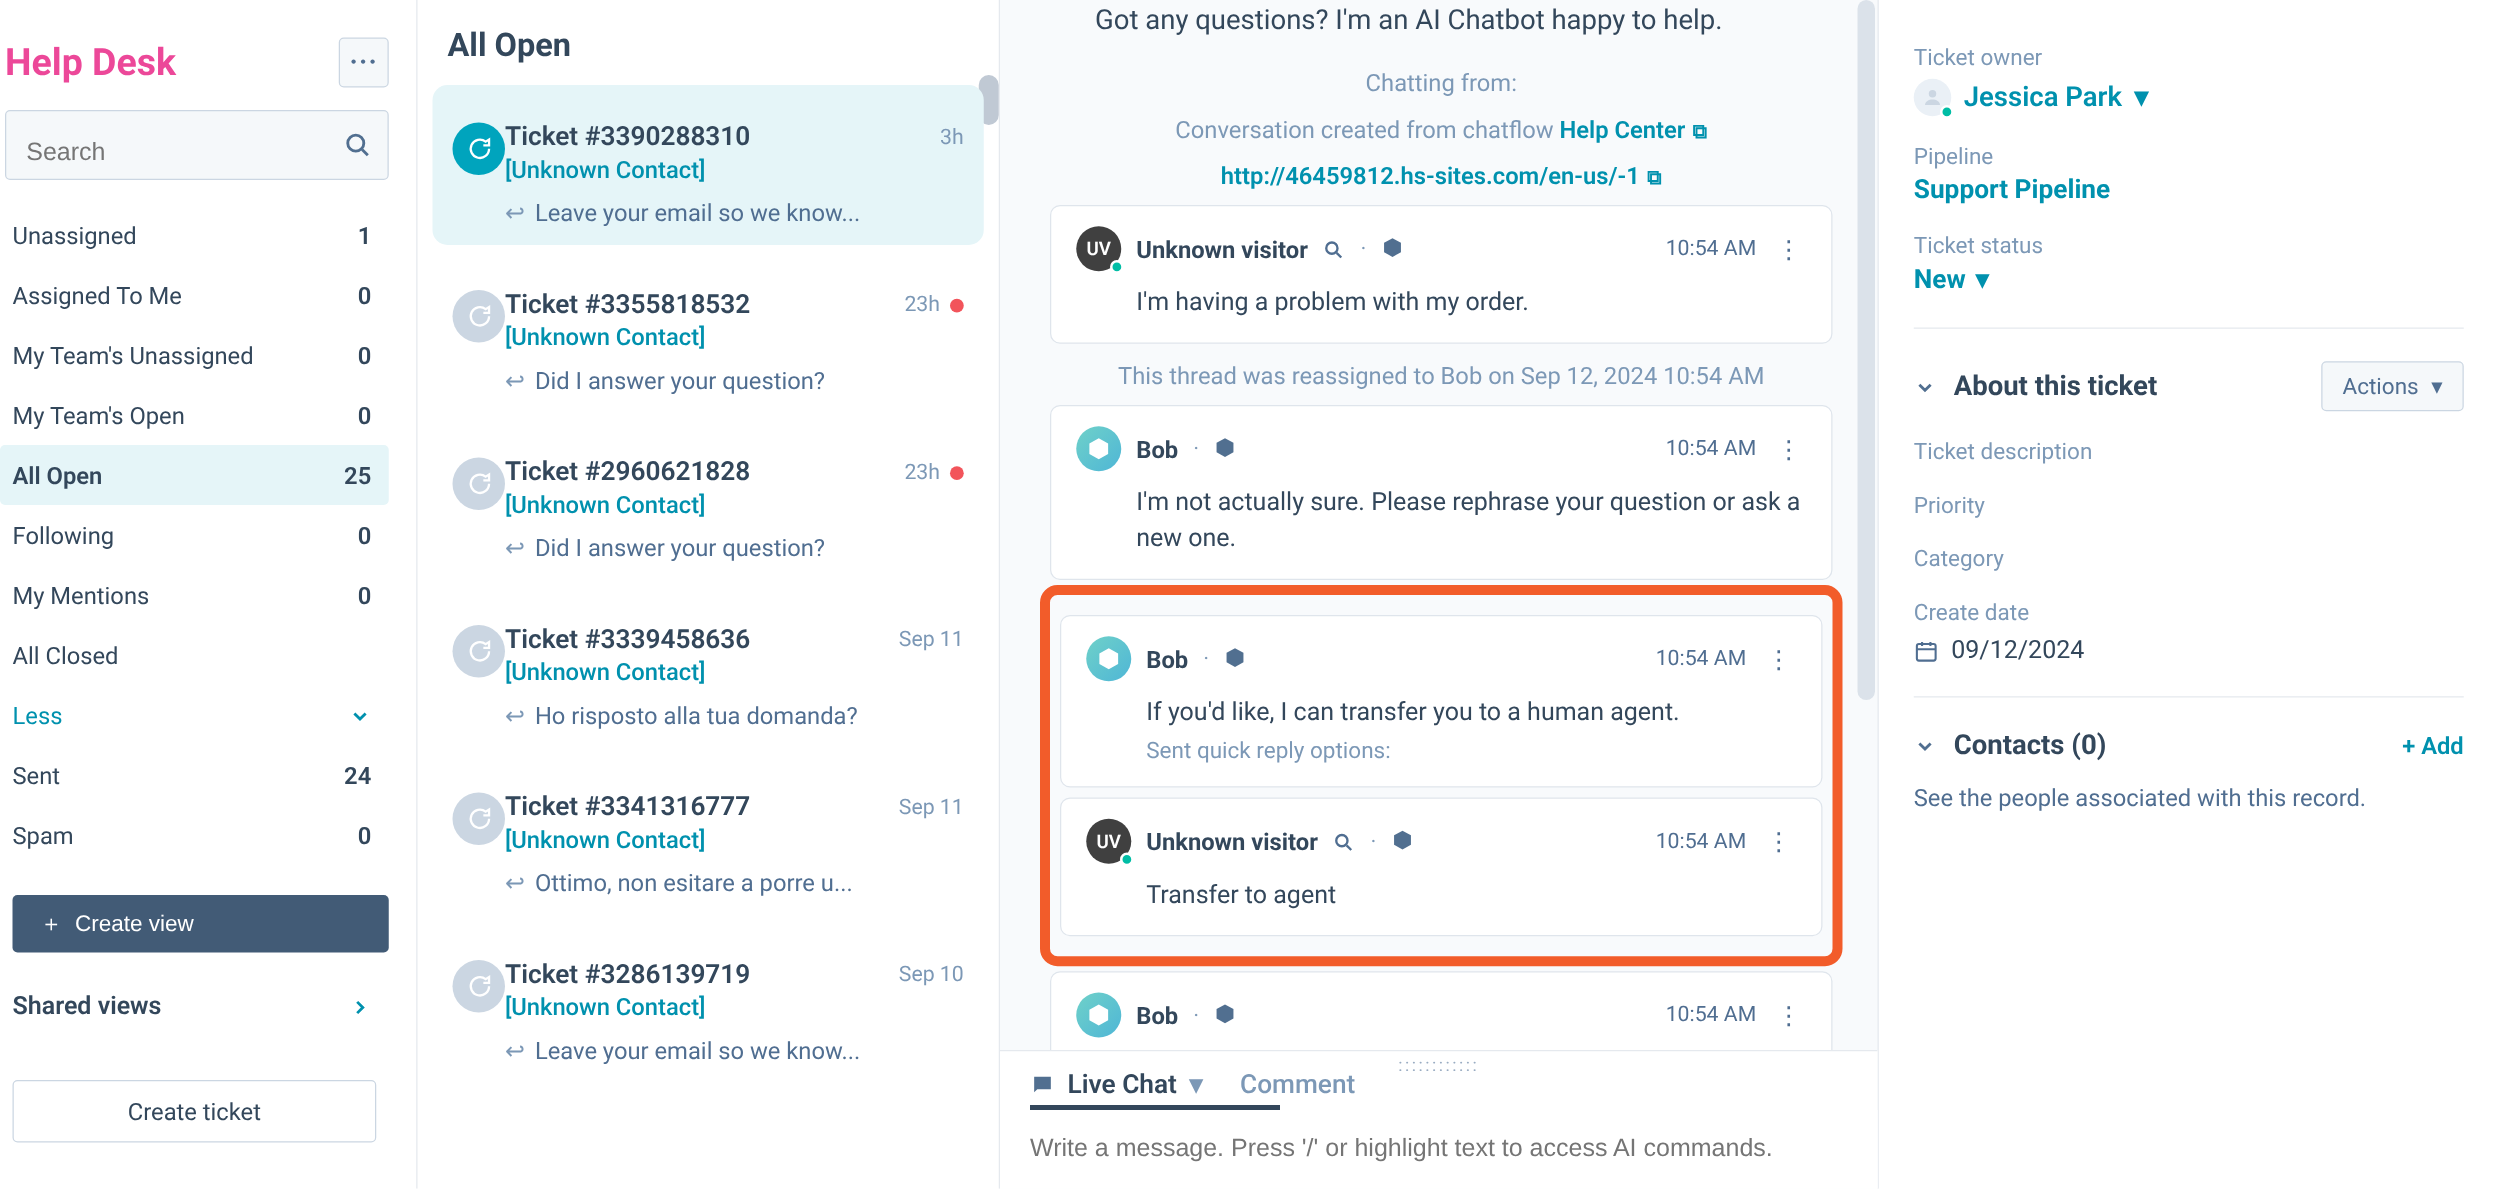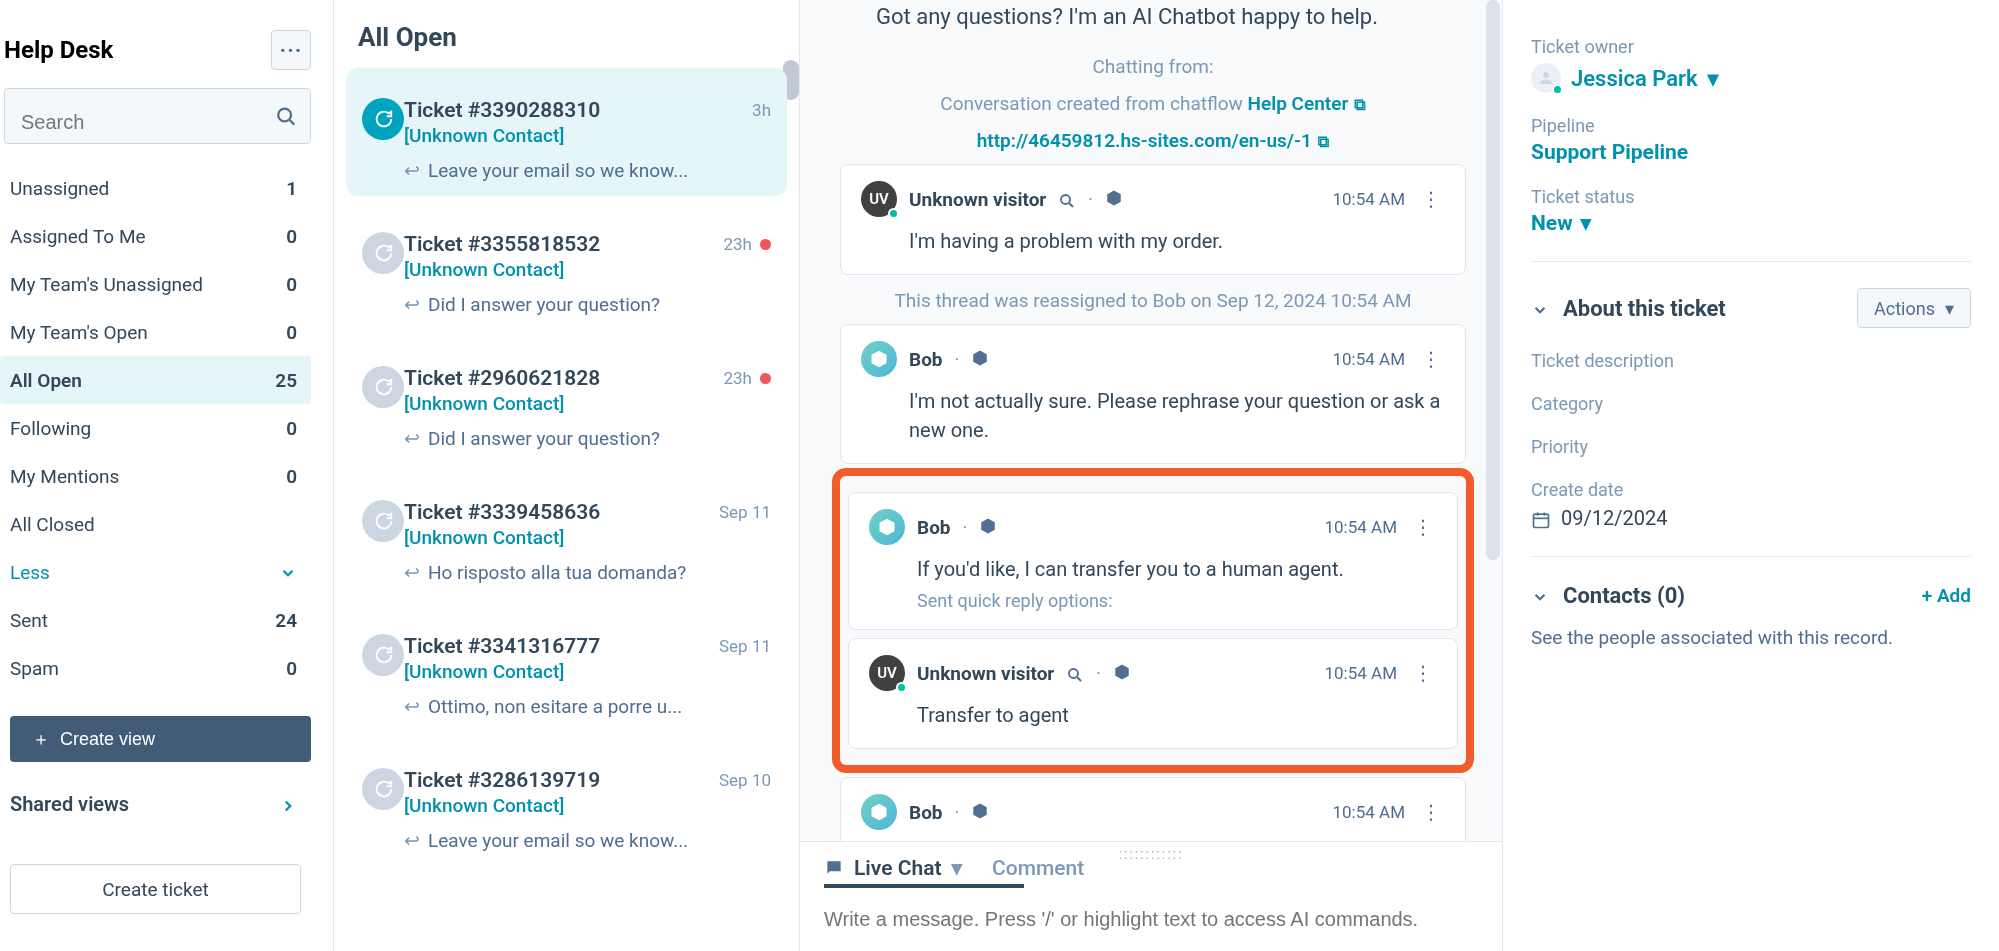--- a/index.html
+++ b/index.html
@@ -2,21 +2,21 @@
 <html><head>
 <meta charset="utf-8">
 <style>
   * { box-sizing: border-box; margin: 0; padding: 0; }
   body { font-family: -apple-system, BlinkMacSystemFont, "Segoe UI", Roboto, Helvetica, Arial, sans-serif; color:#33475b; background:#fff; font-size:18px; }
   .app { display:flex; width:1999px; height:951px; }
 
   
   .sidebar { width:334px; padding:14px 22px 0 0; border-right:1px solid #e5e9ee; display:flex; flex-direction:column; }
   .sidebar-header { display:flex; align-items:center; justify-content:space-between; padding:16px 0 18px 4px; }
-  .sidebar-title { font-size:24px; font-weight:700; color:#000000; }
+  .sidebar-title { font-size:30px; font-weight:700; color:#ec4899; }
   .more-btn { width:40px; height:40px; border:1px solid #cbd6e2; border-radius:4px; background:#f5f8fa; display:flex; align-items:center; justify-content:center; color:#506e91; font-size:22px; font-weight:700; letter-spacing:1px; cursor:pointer; }
   .search-wrap { position:relative; margin:0 0 20px 4px; }
   .search-input { width:100%; height:56px; border:1px solid #cbd6e2; border-radius:4px; background:#f5f8fa; padding:12px 48px 0 16px; font-size:20px; color:#516f90; outline:none; }
   .search-icon { position:absolute; right:14px; top:50%; transform:translateY(-50%); color:#516f90; }
   .nav-item { display:flex; justify-content:space-between; align-items:center; height:48px; padding:0 14px 0 10px; border-radius:4px; color:#33475b; font-size:19px; cursor:pointer; }
   .nav-item.active { background:#e5f5f8; font-weight:600; }
   .nav-count { color:#33475b; font-weight:600; }
   .less-row { display:flex; justify-content:space-between; align-items:center; height:48px; padding:0 14px 0 10px; color:#0091ae; font-size:19px; cursor:pointer; }
   .create-view-btn { margin:24px 0 0 10px; background:#425b76; color:#fff; border:none; border-radius:4px; height:46px; padding:0 22px; font-size:18px; display:inline-flex; align-items:center; gap:10px; cursor:pointer; }
   .shared-views { display:flex; justify-content:space-between; align-items:center; padding:0 14px 0 10px; margin-top:30px; font-size:20px; font-weight:600; cursor:pointer; }
@@ -456,24 +456,24 @@
       <div class="actions-btn">
           <span>Actions</span>
           <span>▾</span>
         </div>
     </div>
 
     <div class="field-block">
         <div class="field-label">Ticket description</div>
       </div>
     <div class="field-block">
+        <div class="field-label">Priority</div>
+      </div>
+    <div class="field-block">
         <div class="field-label">Category</div>
-      </div>
-    <div class="field-block">
-        <div class="field-label">Priority</div>
       </div>
     <div class="field-block">
       <div class="field-label">Create date</div>
       <div class="create-date">
         <span><svg width="20" height="20" viewBox="0 0 24 24" fill="none" stroke="#506e91" stroke-width="2">
               <rect x="3" y="5" width="18" height="16" rx="2"></rect>
               <line x1="3" y1="10" x2="21" y2="10"></line>
               <line x1="8" y1="3" x2="8" y2="7"></line>
               <line x1="16" y1="3" x2="16" y2="7"></line>
             </svg></span>

